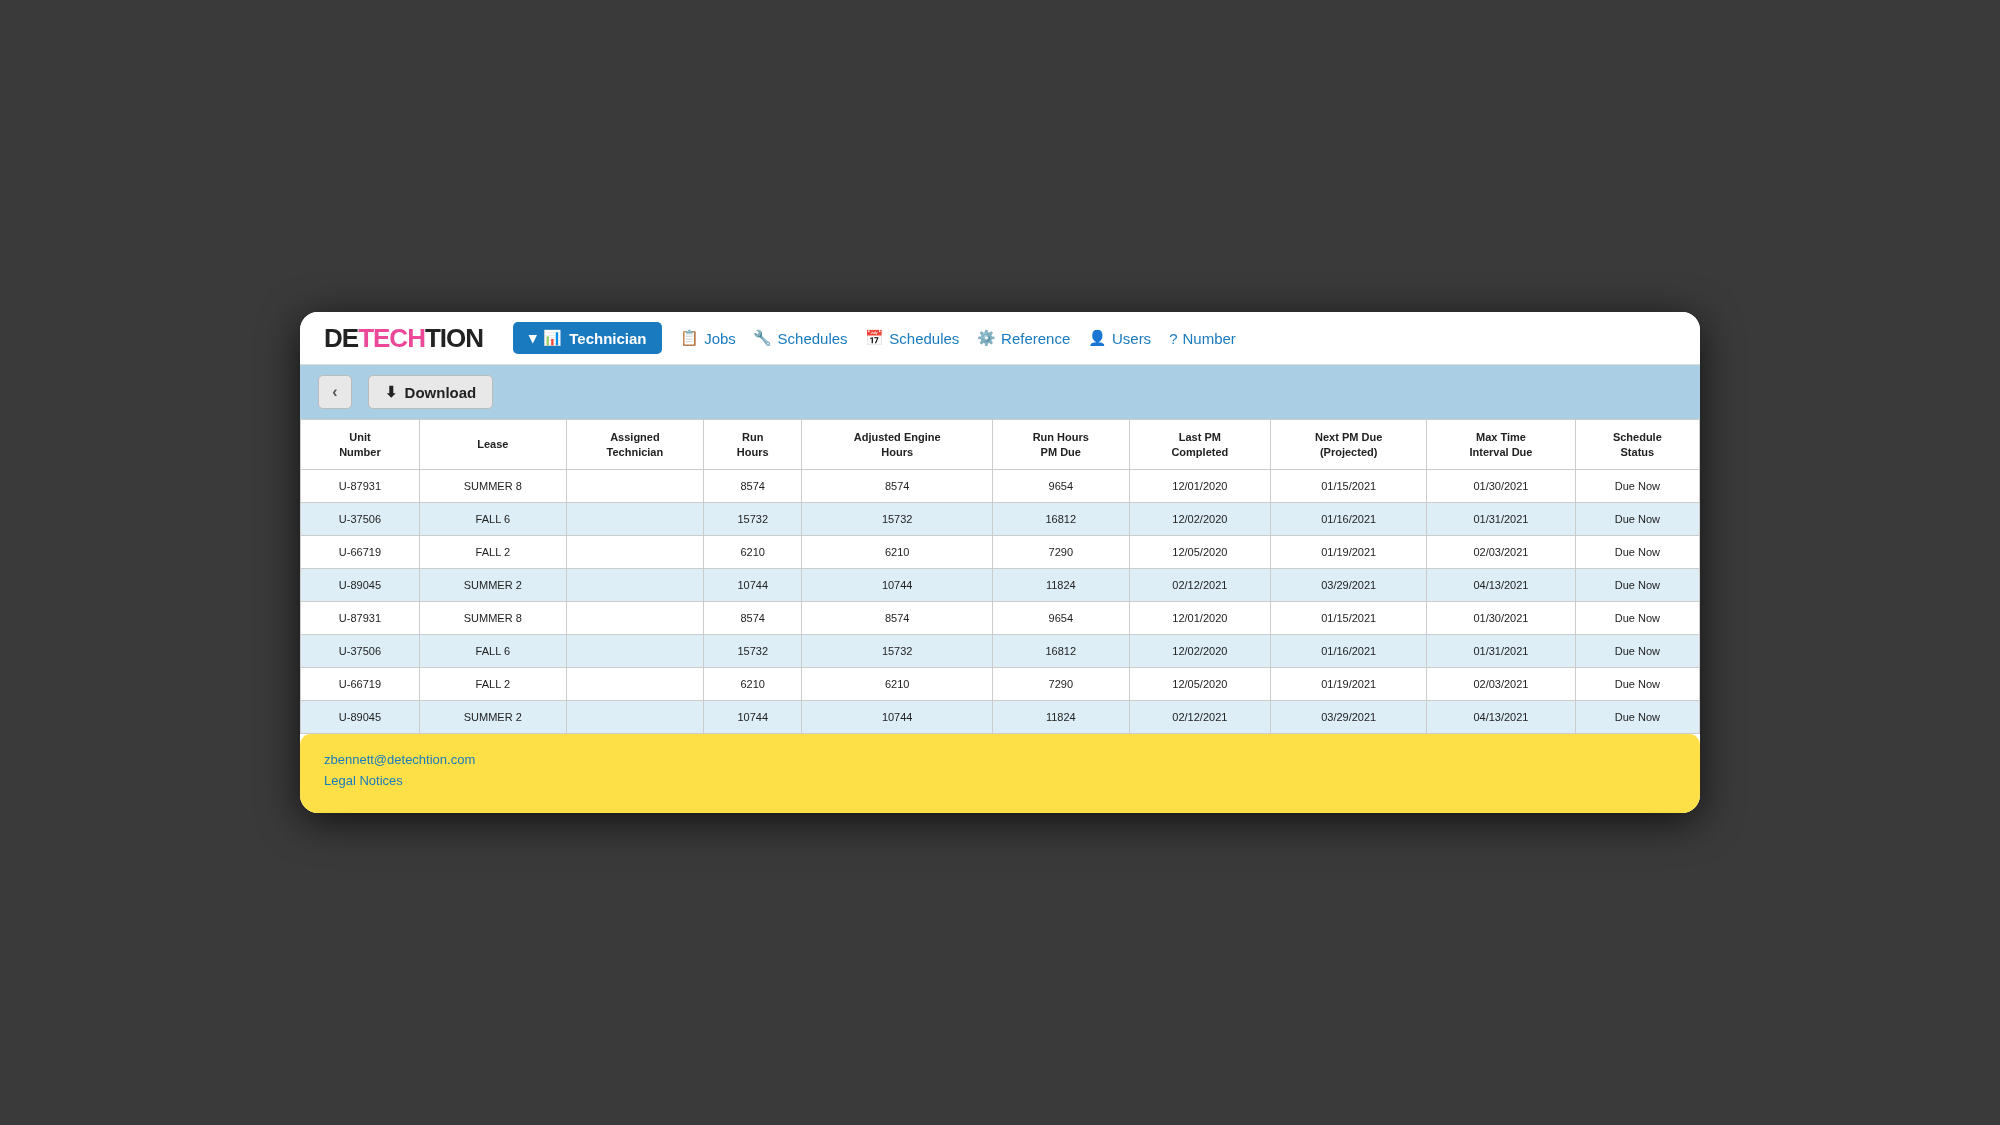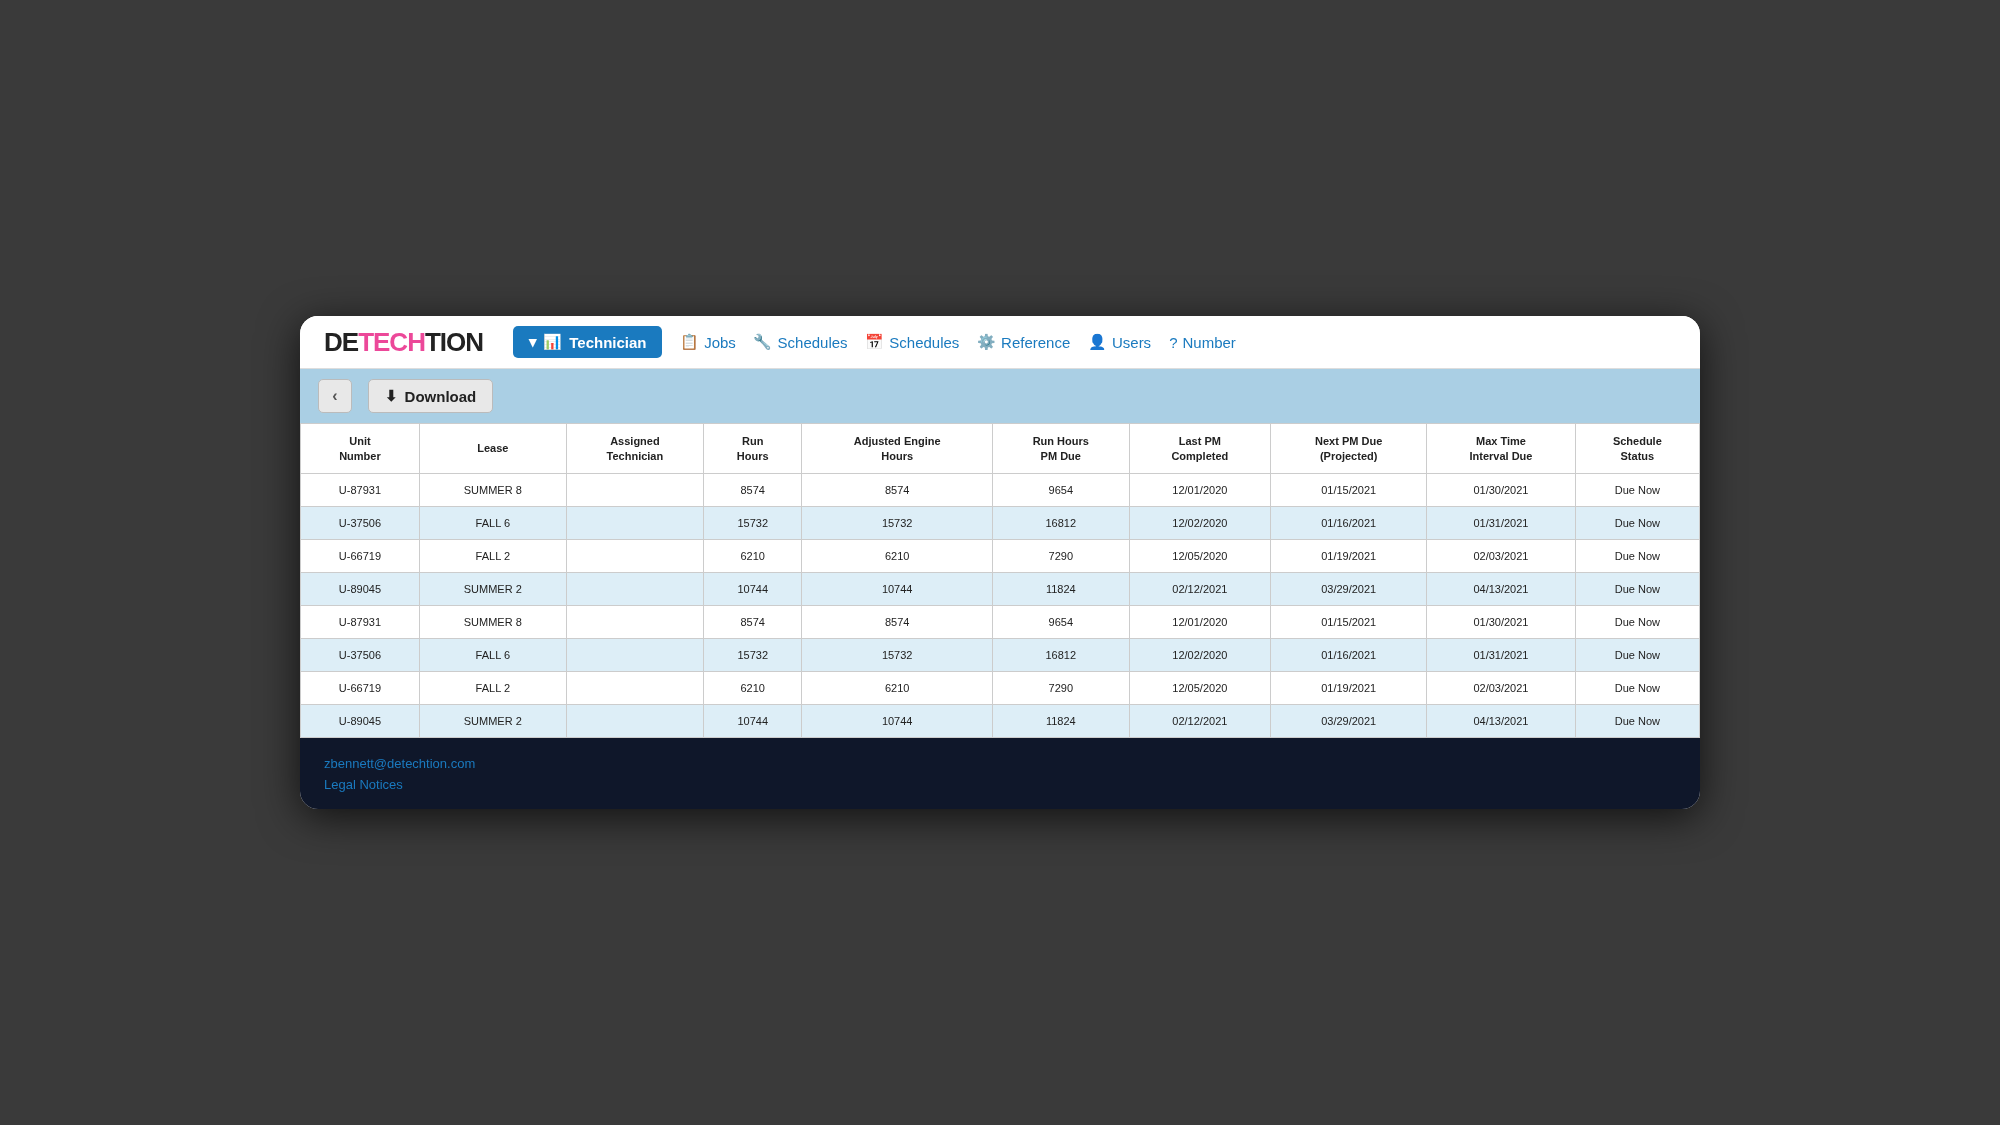--- a/index.html
+++ b/index.html
@@ -139,22 +139,23 @@
       color: #222;
       vertical-align: middle;
     }
     tbody tr td:first-child,
     tbody tr td:nth-child(2) {
       text-align: center;
     }
 
     
     .footer {
-      padding: 18px 24px 16px;
-      background: #0f172a;
+      padding: 18px 24px 24px;
+      background: #fde047;
+      border-radius: 11px;
     }
     .footer-email {
       color: #1a7abf;
       font-size: 13px;
       text-decoration: none;
       display: block;
       margin-bottom: 4px;
     }
     .footer-legal {
       color: #1a7abf;

